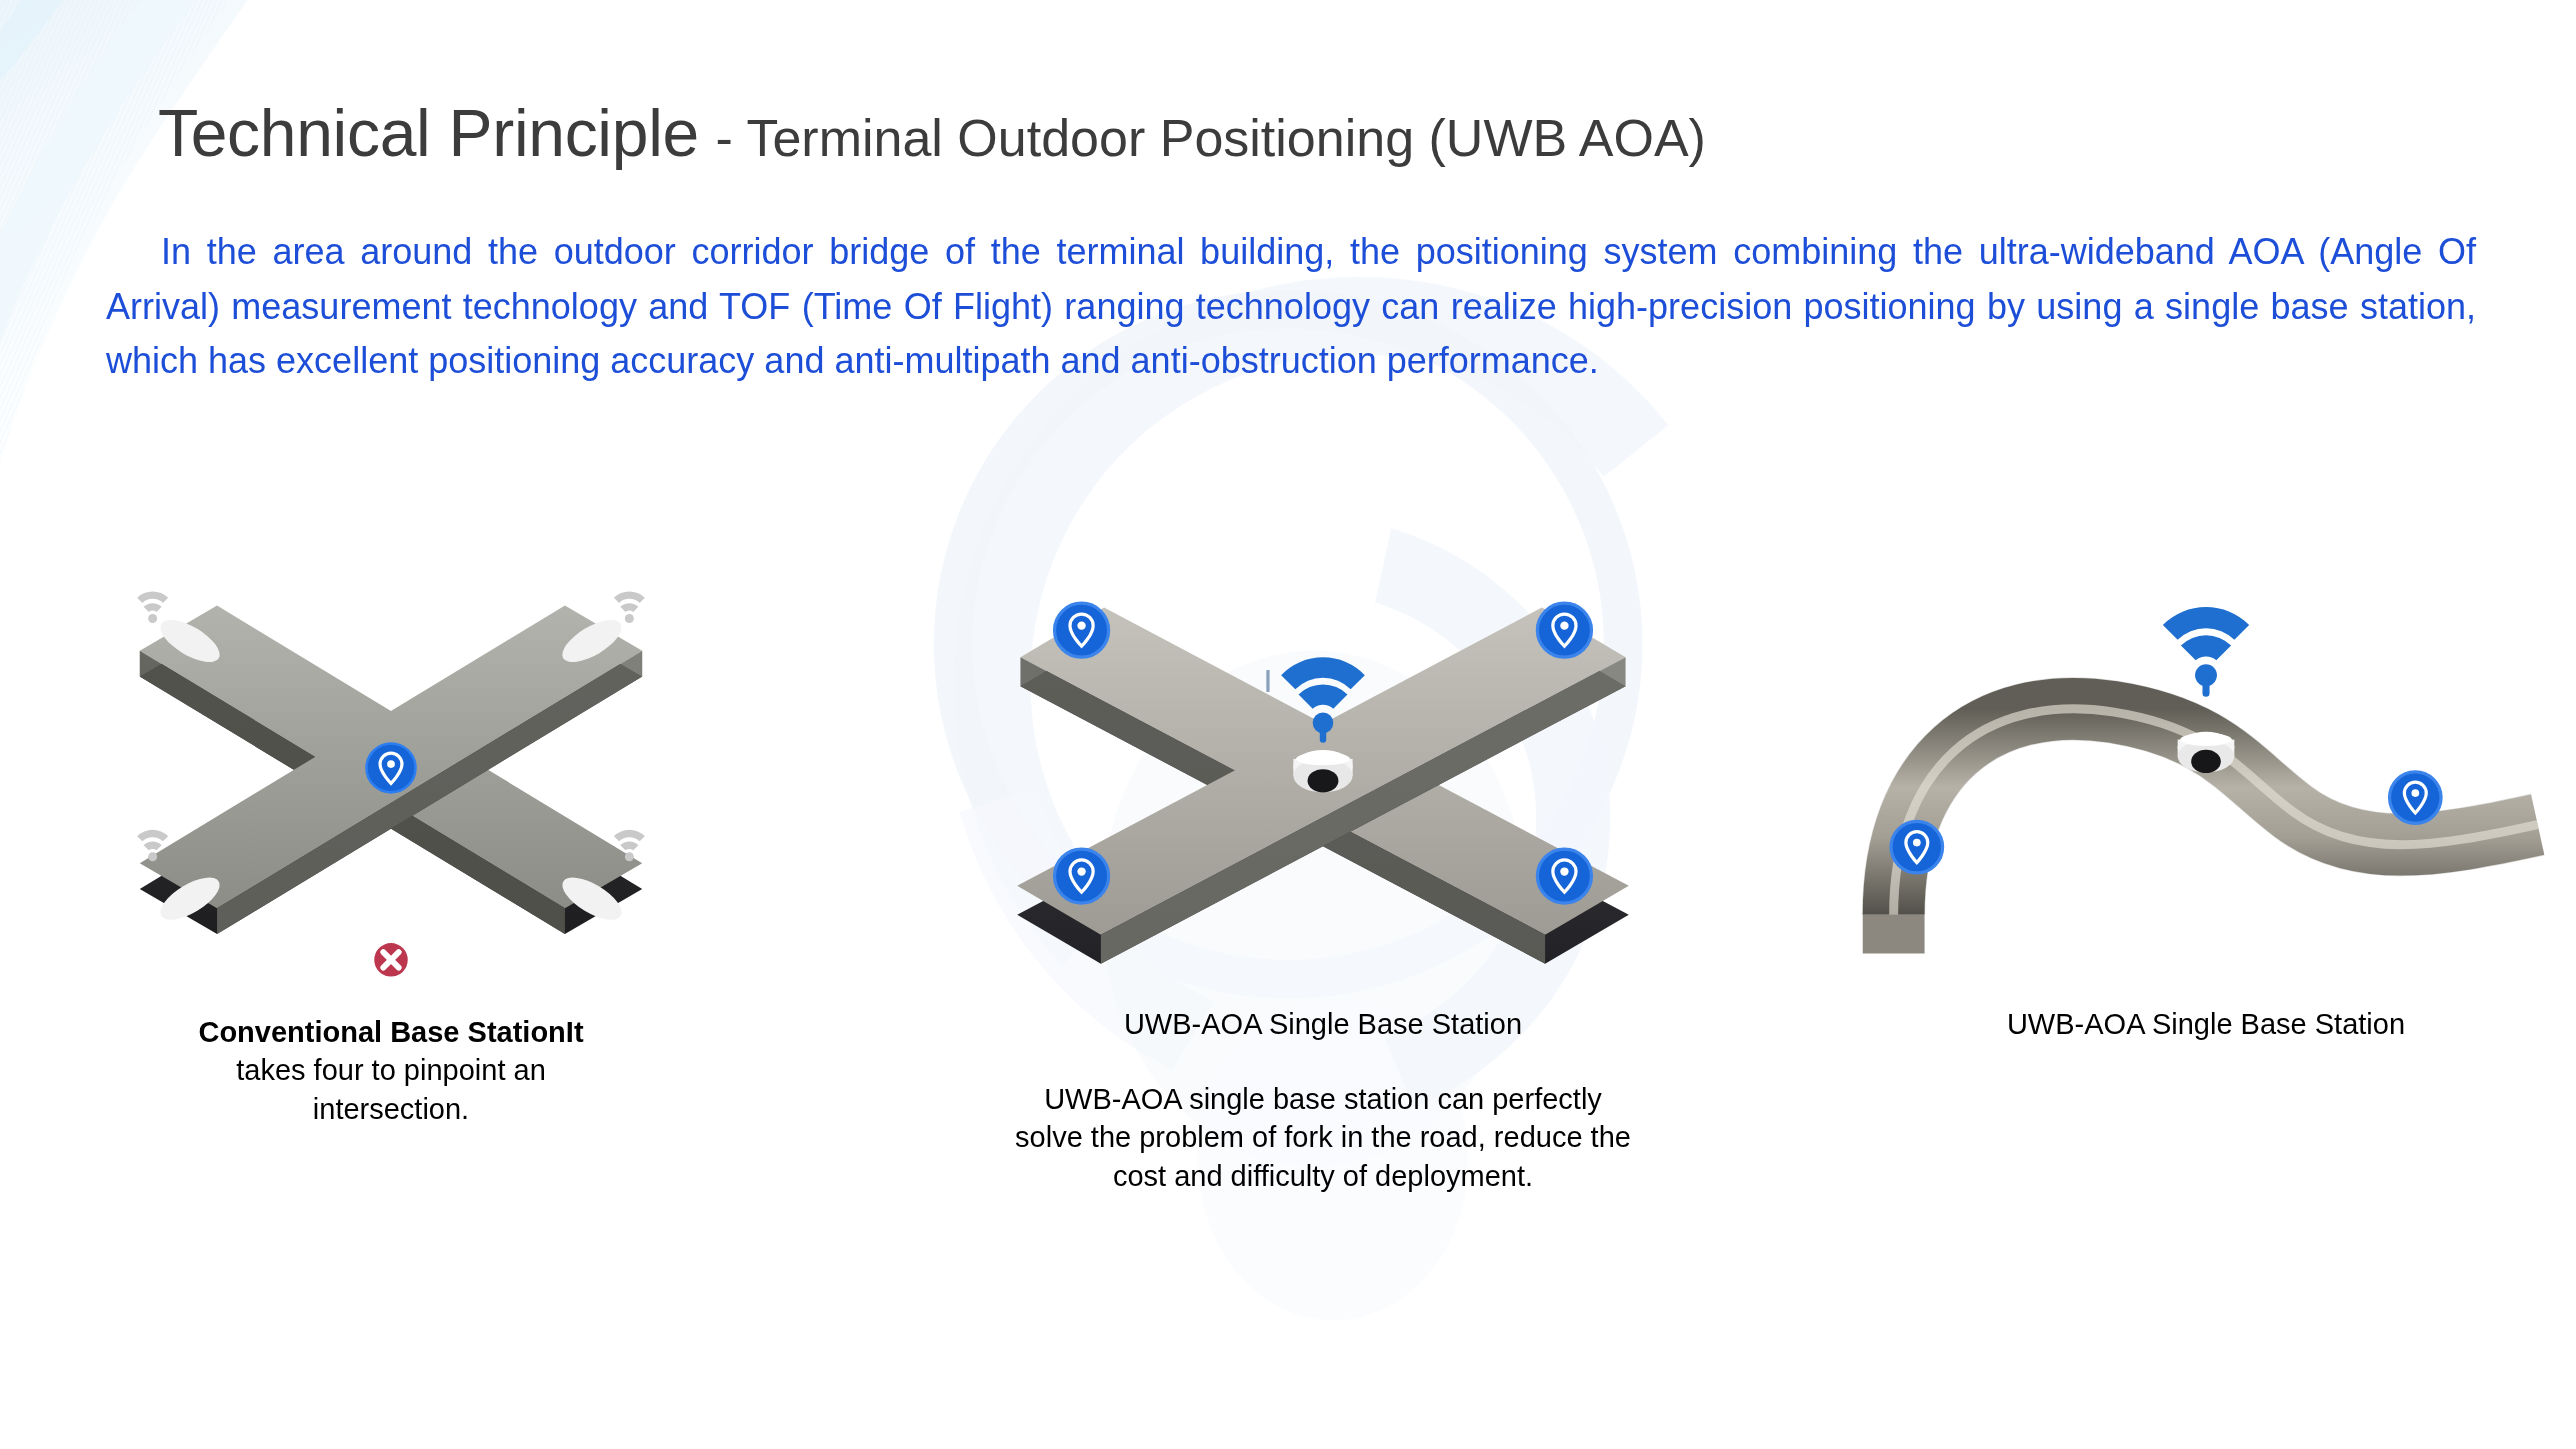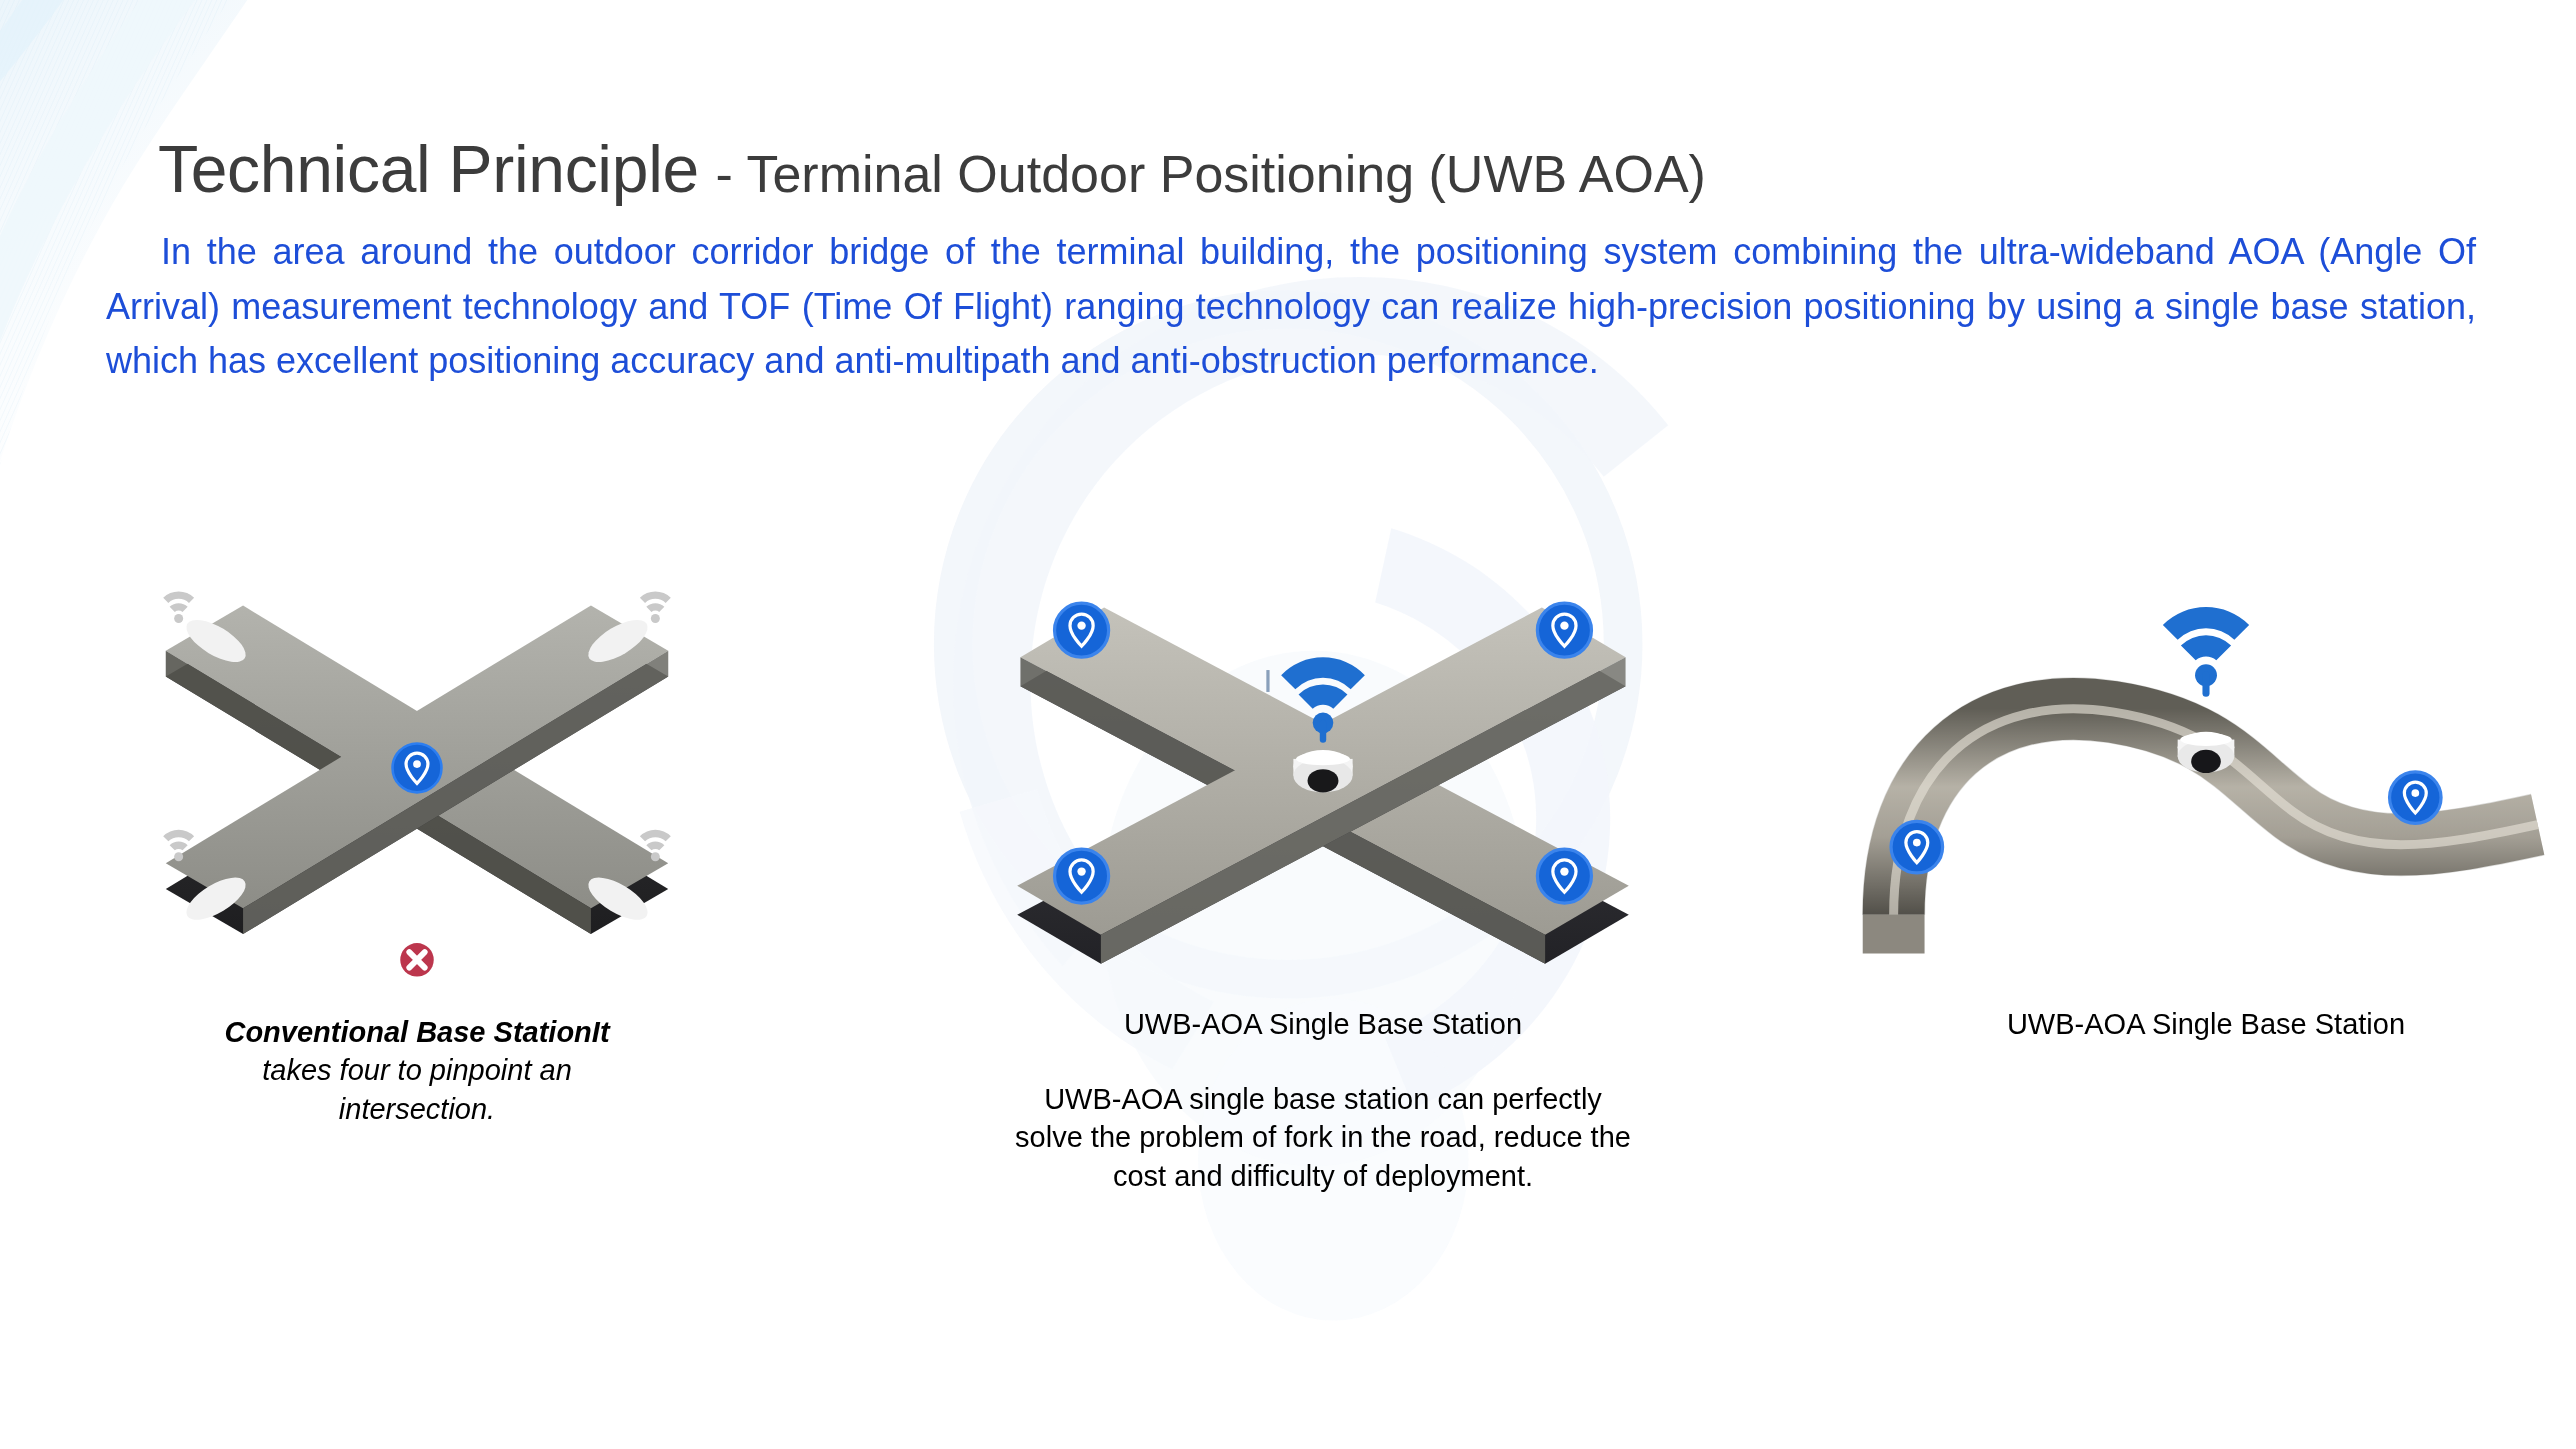--- a/index.html
+++ b/index.html
@@ -11,36 +11,36 @@
     position:relative;
   }
   .slide{position:relative;width:2576px;height:1449px;background:#fff;overflow:hidden;}
 
   
   .bg-layer{position:absolute;inset:0;pointer-events:none;}
   .corner-ribbon{position:absolute;left:-90px;top:-232px;width:805px;height:934px;}
   .watermark{position:absolute;left:760px;top:116px;width:1095px;height:1224px;opacity:.55;}
 
   
-  .title-row{position:absolute;left:158px;top:100px;display:flex;align-items:baseline;white-space:nowrap;margin-top:36px;}
+  .title-row{position:absolute;left:158px;top:100px;display:flex;align-items:baseline;white-space:nowrap;}
   .title-main{font-size:66px;color:#3c3c3c;font-weight:400;letter-spacing:-0.3px;line-height:1;}
   .title-sub{font-size:52px;color:#3c3c3c;font-weight:400;margin-left:16.7px;line-height:1;}
 
   
   .para{
     position:absolute;left:106px;top:225px;width:2370px;
     font-size:36px;line-height:1.52;color:#1d4ed8;
     text-align:justify;text-justify:inter-word;
     text-indent:55px;
   }
 
   
   .cols{position:absolute;left:0;top:554px;width:2576px;height:676px;}
   .col{position:absolute;top:0;}
-  .col-1{left:140px;width:554px;font-style:italic;}
+  .col-1{left:114px;width:554px;}
   .col-2{left:985px;width:676px;}
   .col-3{left:1855px;width:702px;}
 
   .fig{position:relative;width:100%;}
   .fig-1{height:451px;}
   .fig-2{height:451px;}
   .fig-3{height:451px;}
 
   .cap{text-align:center;font-size:29px;line-height:1.33;color:#000;}
   .cap-1{width:412px;margin:0 auto;padding-top:7.7px;}

